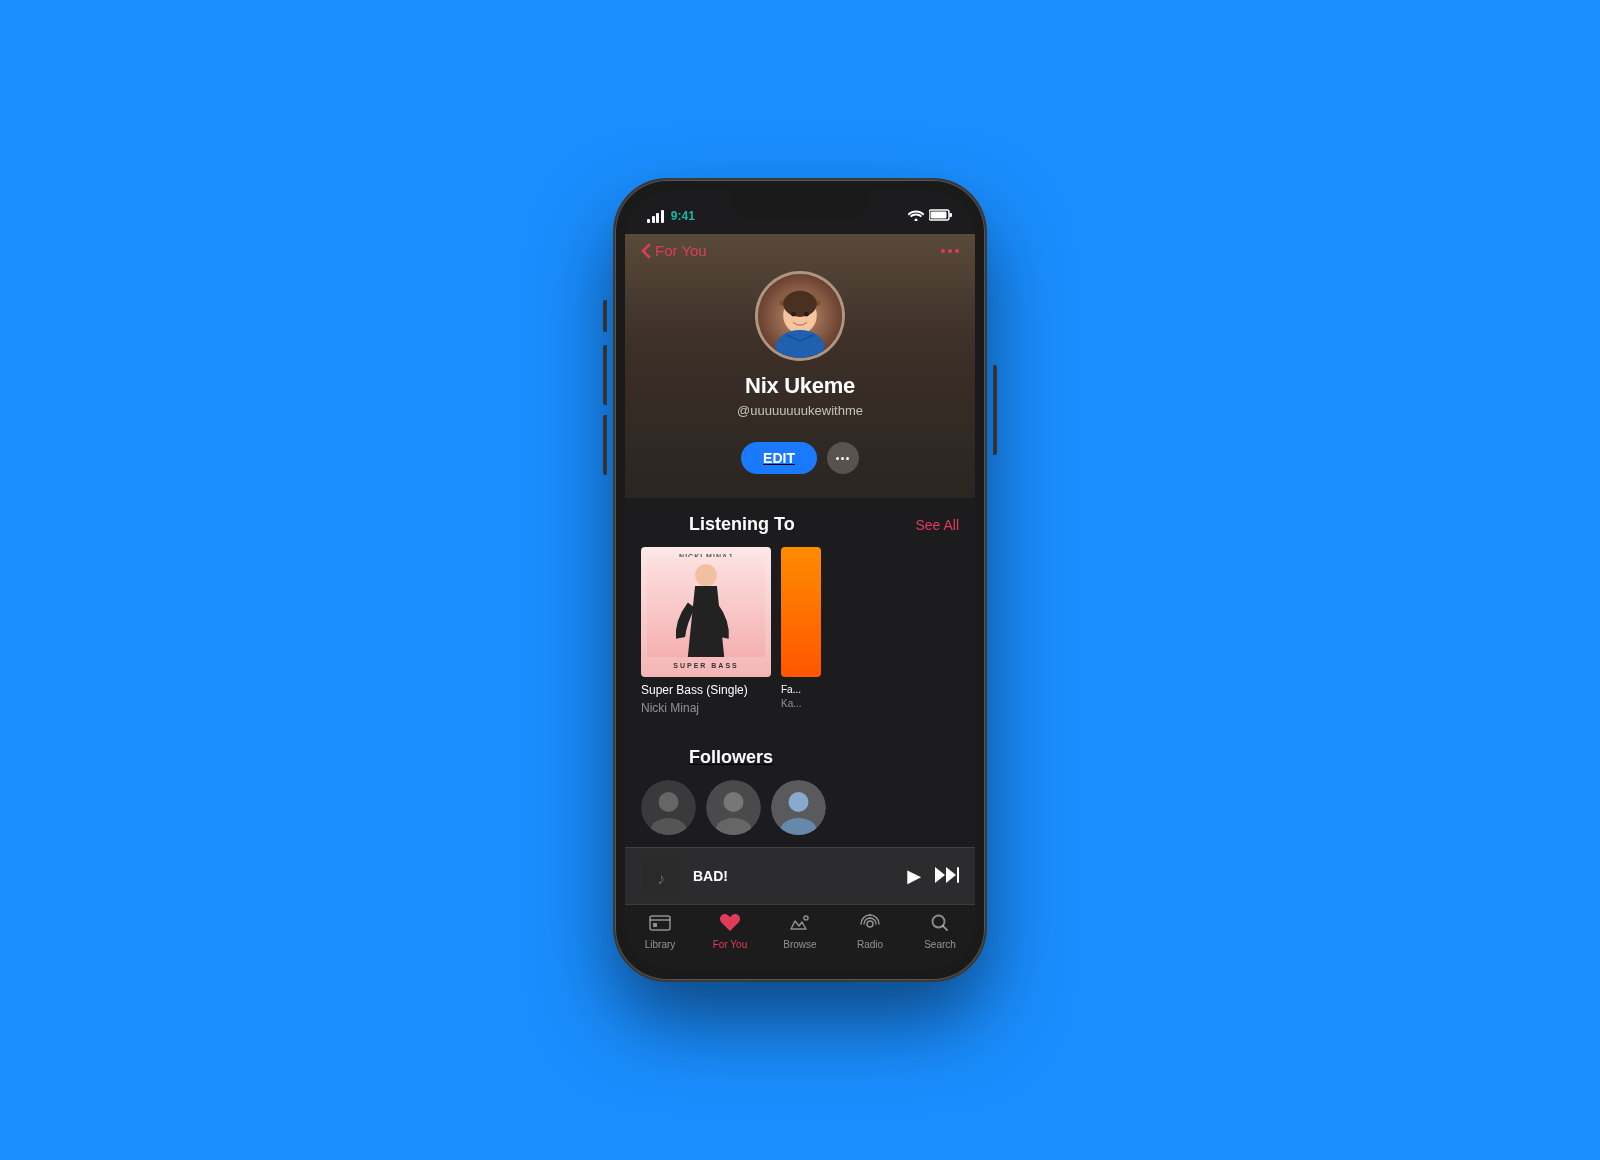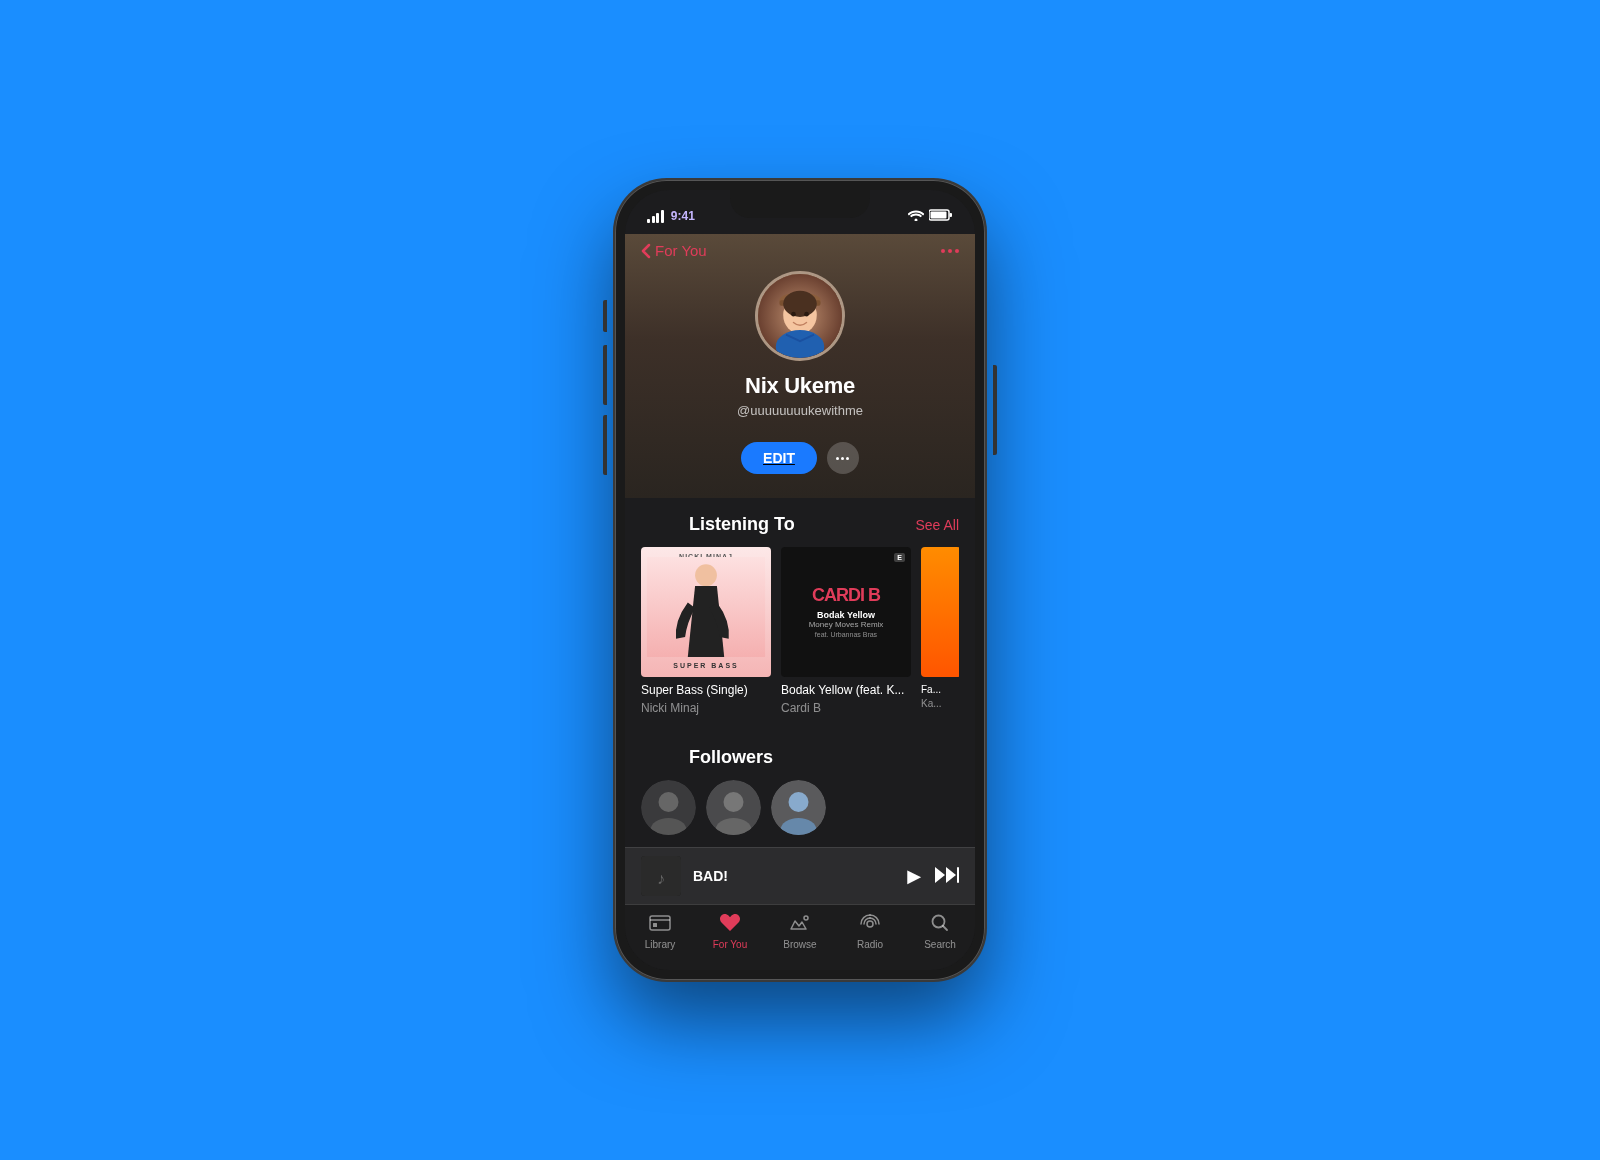--- a/index.html
+++ b/index.html
@@ -51,21 +51,21 @@
       border-radius: 0 0 20px 20px;
       z-index: 100;
     }
 
     
     .status-bar {
       display: flex;
       justify-content: space-between;
       align-items: center;
       padding: 12px 22px 4px;
-      color: #c4b5fd;
+      color: #14b8a6;
       font-size: 12px;
       font-weight: 600;
       height: 44px;
       flex-shrink: 0;
       position: relative;
       z-index: 50;
     }
 
     .status-left { display: flex; align-items: center; gap: 2px; }
     .status-right { display: flex; align-items: center; gap: 5px; }
@@ -602,46 +602,31 @@
                   <path d="M45 50 Q30 70 32 90 L42 88 Q44 72 53 56 Z" fill="#222"></path>
                   <path d="M77 50 Q92 70 90 90 L80 88 Q78 72 69 56 Z" fill="#222"></path>
                 </svg>
                 <span class="nicki-text-super">SUPER BASS</span>
               </div>
             </div>
             <div class="album-title">Super Bass (Single)</div>
             <div class="album-artist">Nicki Minaj</div>
           </div>
 
-          <div class="album-card">
-            <div class="album-art" style="position:relative;">
-              <div class="cardi-art" style="width:130px;height:130px;position:relative;">
-                <span class="explicit-badge">E</span>
-                <div style="text-align:center;padding:8px;">
-                  <div style="color:#e03c5a;font-size:18px;font-weight:900;line-height:1.1;letter-spacing:-1px;">CARDI B</div>
-                  <div style="color:white;font-size:9px;font-weight:600;margin-top:4px;">Bodak Yellow</div>
-                  <div style="color:rgba(255,255,255,0.6);font-size:8px;">Money Moves Remix</div>
-                  <div style="color:rgba(255,255,255,0.5);font-size:7px;margin-top:2px;">feat. Urbannas Bras</div>
-                </div>
-              </div>
-            </div>
-            <div class="album-title">Bodak Yellow (feat. K...</div>
-            <div class="album-artist">Cardi B</div>
-          </div>
 
           <div class="album-card" style="width:40px;">
             <div style="width:40px;height:130px;background:linear-gradient(180deg,#ff8c00,#ff5500);border-radius:4px;margin-bottom:6px;"></div>
             <div class="album-title" style="font-size:10px;">Fa...</div>
             <div class="album-artist" style="font-size:10px;">Ka...</div>
           </div>
         </div>
       </div>
 
       <div class="followers-section">
-        <div class="section-header" style="margin-top:16px;">
+        <div class="section-header" style="margin-top:16px;text-decoration:underline;">
           <span class="section-title">Followers</span>
         </div>
         <div class="followers-row">
 
           <div class="follower-avatar">
             <svg width="55" height="55" viewBox="0 0 55 55">
               <circle cx="27.5" cy="27.5" r="27.5" fill="#3a3a3c"></circle>
               <circle cx="27.5" cy="22" r="10" fill="#666"></circle>
               <ellipse cx="27.5" cy="50" rx="18" ry="12" fill="#555"></ellipse>
             </svg>

